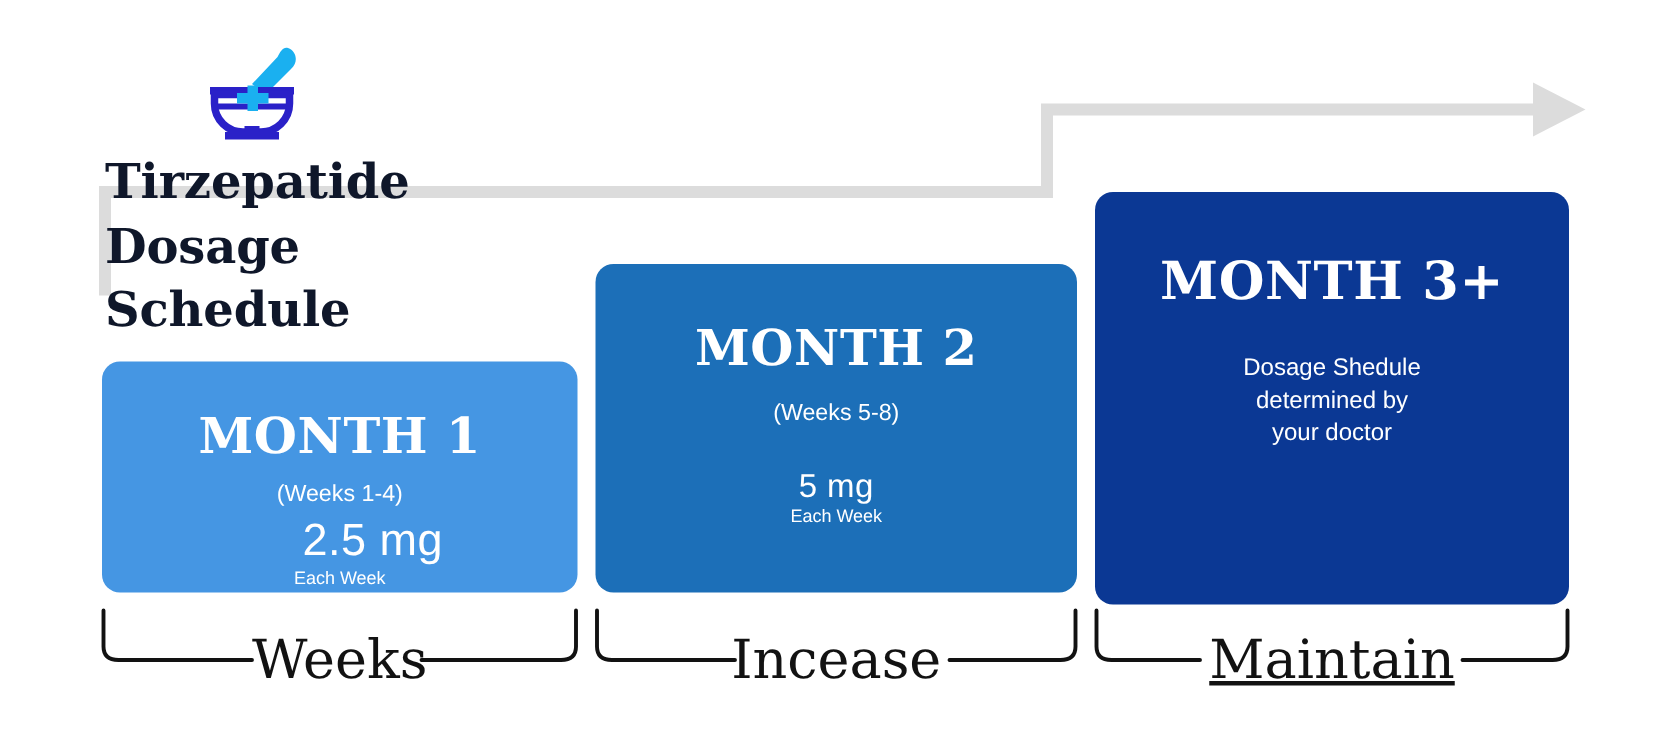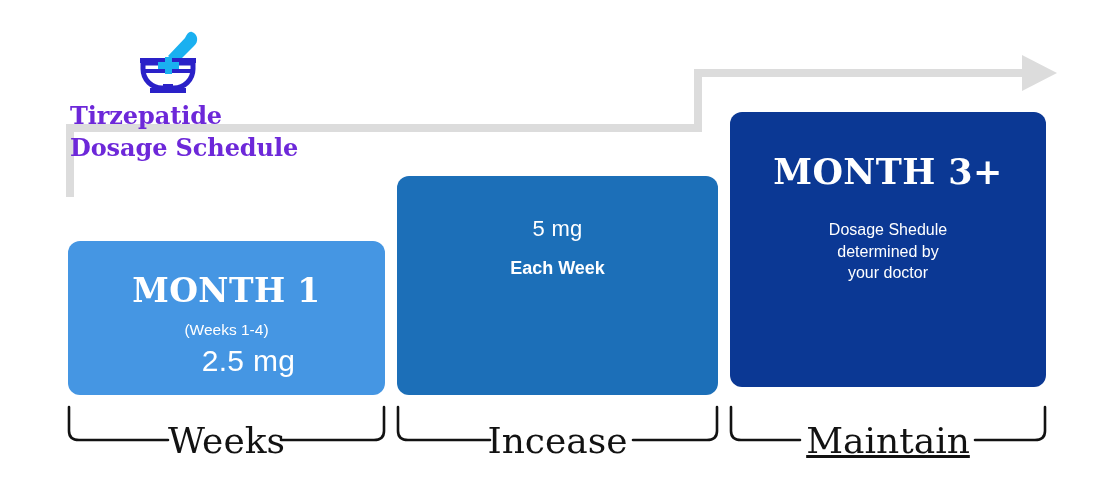--- a/index.html
+++ b/index.html
@@ -32,38 +32,38 @@
   }
   .mortar-icon {
     display:block;
     margin-left:62px;
     width:72px; height:68px;
   }
   .brand-title {
     margin-top:6px;
     font-family:"DejaVu Serif", serif;
     font-weight:700;
-    font-size:24px;
+    font-size:32px;
     line-height:1.33;
     letter-spacing:-0.1px;
-    color:#6d28d9;
+    color:#0f172a;
     white-space:pre-line;
   }
 
   
   .card {
     position:absolute;
     border-radius:12px;
     text-align:center;
     color:#ffffff;
     padding-top:14px;
   }
   .card-1 { left:68px;  top:241px; width:317px; height:154px; background:#4596e3; }
   .card-2 { left:397px; top:176px; width:321px; height:219px; background:#1c6fb8; }
-  .card-3 { left:730px; top:112px; width:316px; height:275px; background:#0b3894; }
+  .card-3 { left:730px; top:128px; width:316px; height:275px; background:#0b3894; }
 
   .card-title {
     font-family:"DejaVu Serif", serif;
     font-weight:700;
     letter-spacing:0.4px;
     color:#ffffff;
   }
   .card-1 .card-title { font-size:33px; margin-top:16px; }
   .card-2 .card-title { font-size:33px; margin-top:22px; }
   .card-3 .card-title { font-size:35px; margin-top:25px; }
@@ -82,24 +82,24 @@
     font-family:"Liberation Sans", sans-serif;
     font-weight:400;
     color:#ffffff;
     letter-spacing:0.3px;
   }
   .card-1 .card-dose { font-size:30px; margin-top:5px;padding-left:44px; }
   .card-2 .card-dose { font-size:22px; margin-top:26px; }
 
   .card-dose-sub {
     font-family:"Liberation Sans", sans-serif;
-    font-size:18px;
-    font-weight:700;
-    color:#ffffff;
-    margin-top:16px;
+    font-size:12px;
+    font-weight:400;
+    color:#ffffff;
+    margin-top:0px;
   }
 
   .card-note {
     font-family:"Liberation Sans", sans-serif;
     font-size:16px;
     font-weight:400;
     line-height:1.35;
     color:#ffffff;
     margin-top:27px;
     white-space:pre-line;
@@ -159,20 +159,22 @@
   </div>
 
   <div class="card card-1">
     <div class="card-title">MONTH 1</div>
     <div class="card-weeks">(Weeks 1-4)</div>
     <div class="card-dose">2.5 mg</div>
     <div class="card-dose-sub">Each Week</div>
   </div>
 
   <div class="card card-2">
+    <div class="card-title">MONTH 2</div>
+    <div class="card-weeks">(Weeks 5-8)</div>
     <div class="card-dose">5 mg</div>
     <div class="card-dose-sub">Each Week</div>
   </div>
 
   <div class="card card-3">
     <div class="card-title">MONTH 3+</div>
     <div class="card-note">Dosage Shedule
 determined by
 your doctor</div>
   </div>

